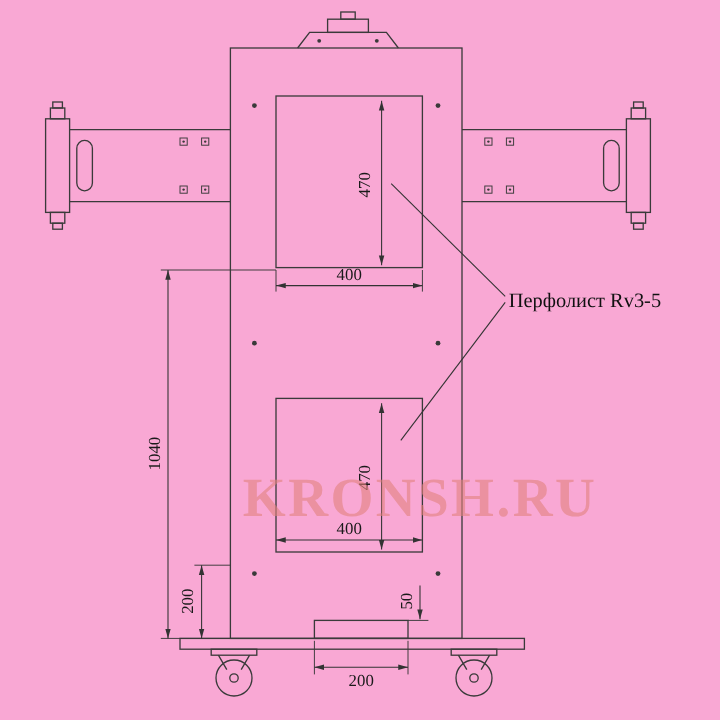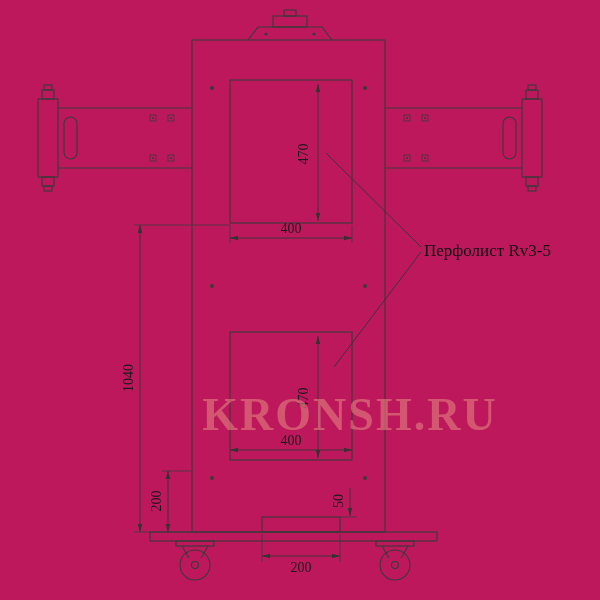--- a/index.html
+++ b/index.html
@@ -1,19 +1,19 @@
 <!DOCTYPE html>
 <html><head>
 <meta charset="utf-8">
 <style>
   html,body{margin:0;padding:0;background:#ffffff;}
   .stage{
     position:relative;
     width:600px;height:600px;
-    background:#be185d;
+    background:#f9a8d4;
     overflow:hidden;
     font-family:"Liberation Serif", serif;
   }
   svg{display:block}
   .struct{stroke:#3a3a3a;stroke-width:1.1;fill:none;}
   .thin{stroke:#3a3a3a;stroke-width:0.8;fill:none;}
   .dimline{stroke:#333333;stroke-width:0.9;fill:none;}
   .dimtext{
     font-family:"Liberation Serif", serif;
     font-size:14px;fill:#1a1a1a;

